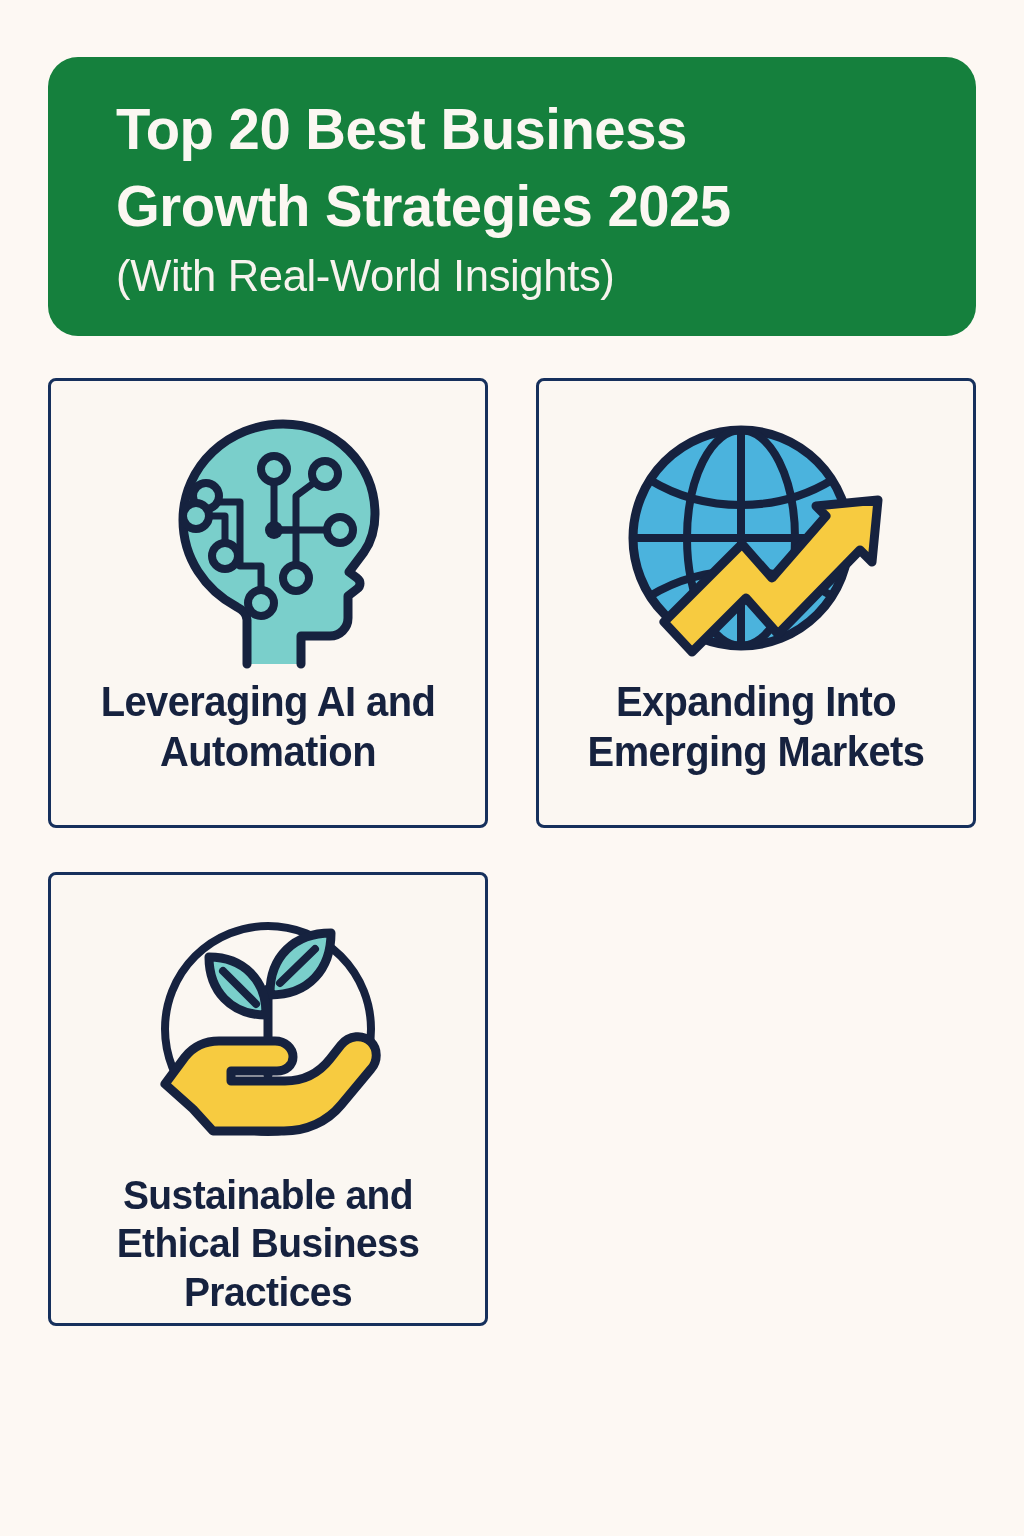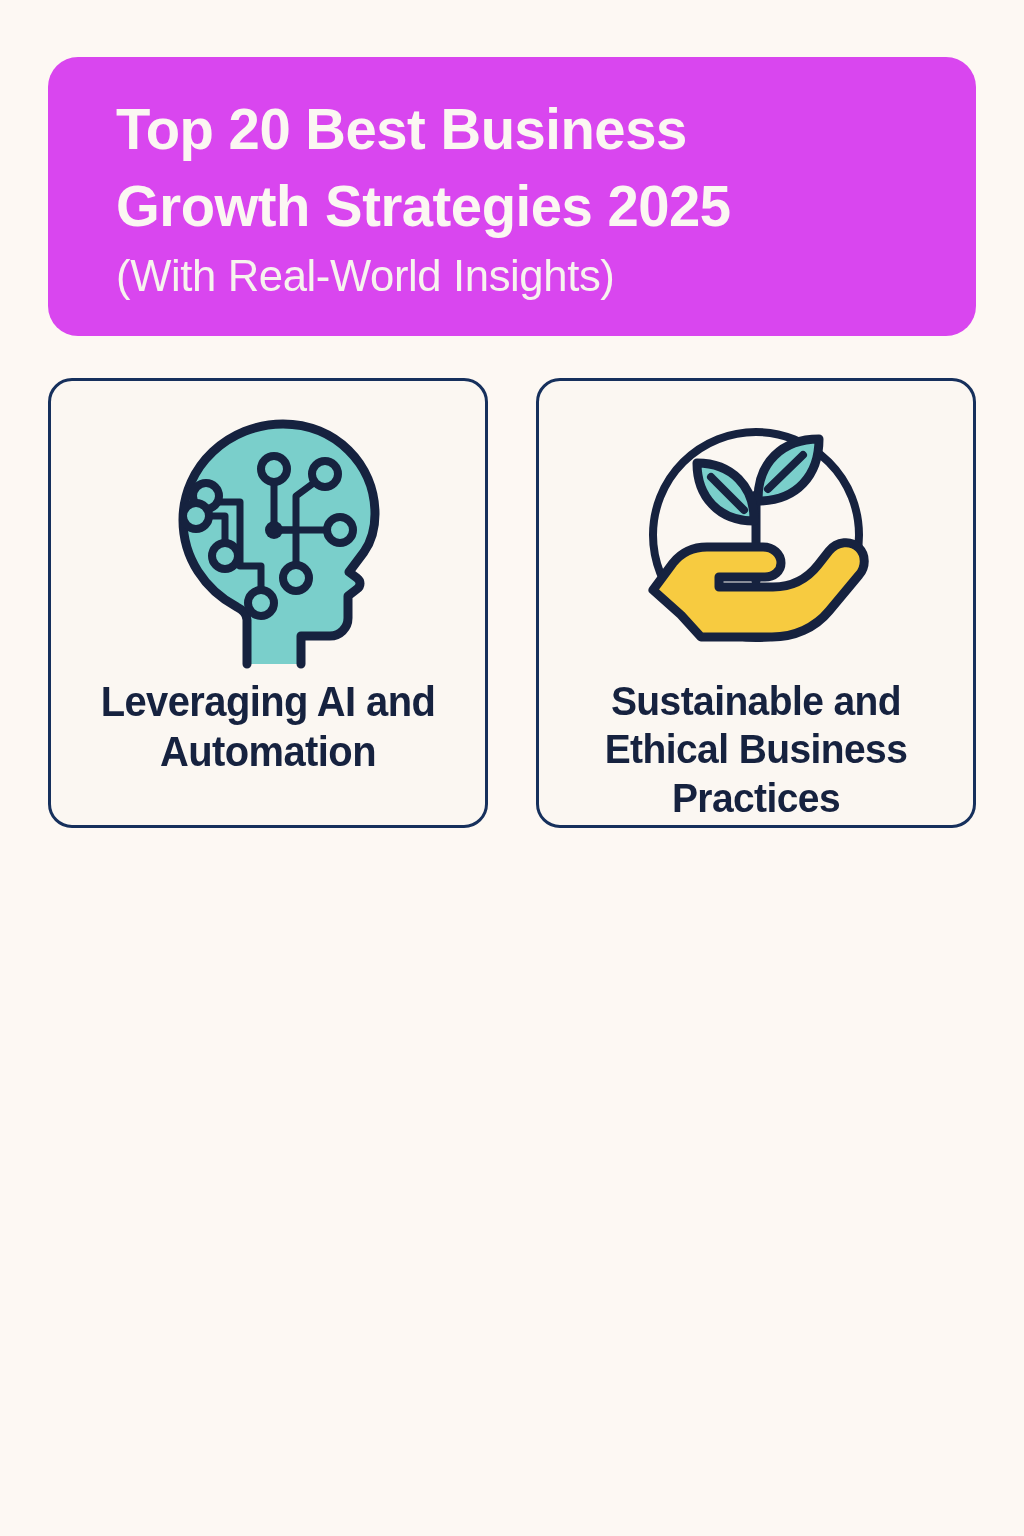--- a/index.html
+++ b/index.html
@@ -20,21 +20,21 @@
     box-sizing: border-box;
   }
 
   
   .header {
     position: absolute;
     left: 48px;
     top: 57px;
     width: 928px;
     height: 279px;
-    background: #d946ef;
+    background: #15803d;
     border-radius: 30px;
     box-sizing: border-box;
     padding: 34px 44px 0 68px;
   }
   .header-title {
     color: #fbf7f2;
     font-family: "Liberation Sans", sans-serif;
     font-weight: bold;
     font-size: 58px;
     line-height: 1.32;
@@ -63,21 +63,21 @@
     top: 378px;
     width: 928px;
     display: grid;
     grid-template-columns: 440px 440px;
     grid-template-rows: 450px 454px;
     column-gap: 48px;
     row-gap: 44px;
   }
   .card {
     border: 3px solid #16305c;
-    border-radius: 24px;
+    border-radius: 8px;
     background: #fbf7f2;
     box-sizing: border-box;
     display: flex;
     flex-direction: column;
     align-items: center;
     padding: 22px 16px 18px 16px;
   }
   .card-icon {
     height: 270px;
     display: flex;
@@ -137,20 +137,38 @@
             <circle cx="63" cy="90" r="13"></circle>
             <circle cx="53" cy="110" r="13"></circle>
             <circle cx="82" cy="150" r="13"></circle>
           </g>
           <circle cx="131" cy="124" r="9" fill="#16223f"></circle>
         </svg>
       </div>
       <div class="card-label">Leveraging AI and Automation</div>
     </div>
 
+    <div class="card card-2">
+      <div class="card-icon">
+        <svg width="280" height="260" viewBox="0 0 280 260">
+
+          <circle cx="125" cy="130" r="108" fill="#4bb3dd" stroke="#16223f" stroke-width="9"></circle>
+          <g fill="none" stroke="#16223f" stroke-width="8">
+            <ellipse cx="125" cy="130" rx="54" ry="108"></ellipse>
+            <line x1="125" y1="22" x2="125" y2="238"></line>
+            <line x1="17" y1="130" x2="233" y2="130"></line>
+            <path d="M34 72 C62 89 92 97 125 97 C158 97 188 89 216 72"></path>
+            <path d="M34 188 C62 171 92 163 125 163 C158 163 188 171 216 188"></path>
+          </g>
+
+          <path d="M48 214 L126 136 L156 170 L210 108 L200 98 L262 92 L256 154 L244 142 L162 226 L130 190 L76 244 Z" fill="#f7cb40" stroke="#16223f" stroke-width="9" stroke-linejoin="round"></path>
+        </svg>
+      </div>
+      <div class="card-label">Expanding Into Emerging Markets</div>
+    </div>
 
 
     <div class="card card-4">
       <div class="card-icon">
         <svg width="250" height="250" viewBox="0 0 250 250">
           <circle cx="125" cy="122" r="103" fill="none" stroke="#16223f" stroke-width="8"></circle>
 
           <path d="M125 168 L125 82" fill="none" stroke="#16223f" stroke-width="9" stroke-linecap="round"></path>
 
           <path d="M127 86 C127 50 151 26 188 26 C188 62 166 88 127 88 Z" fill="#7acfcb" stroke="#16223f" stroke-width="9" stroke-linejoin="round"></path>

